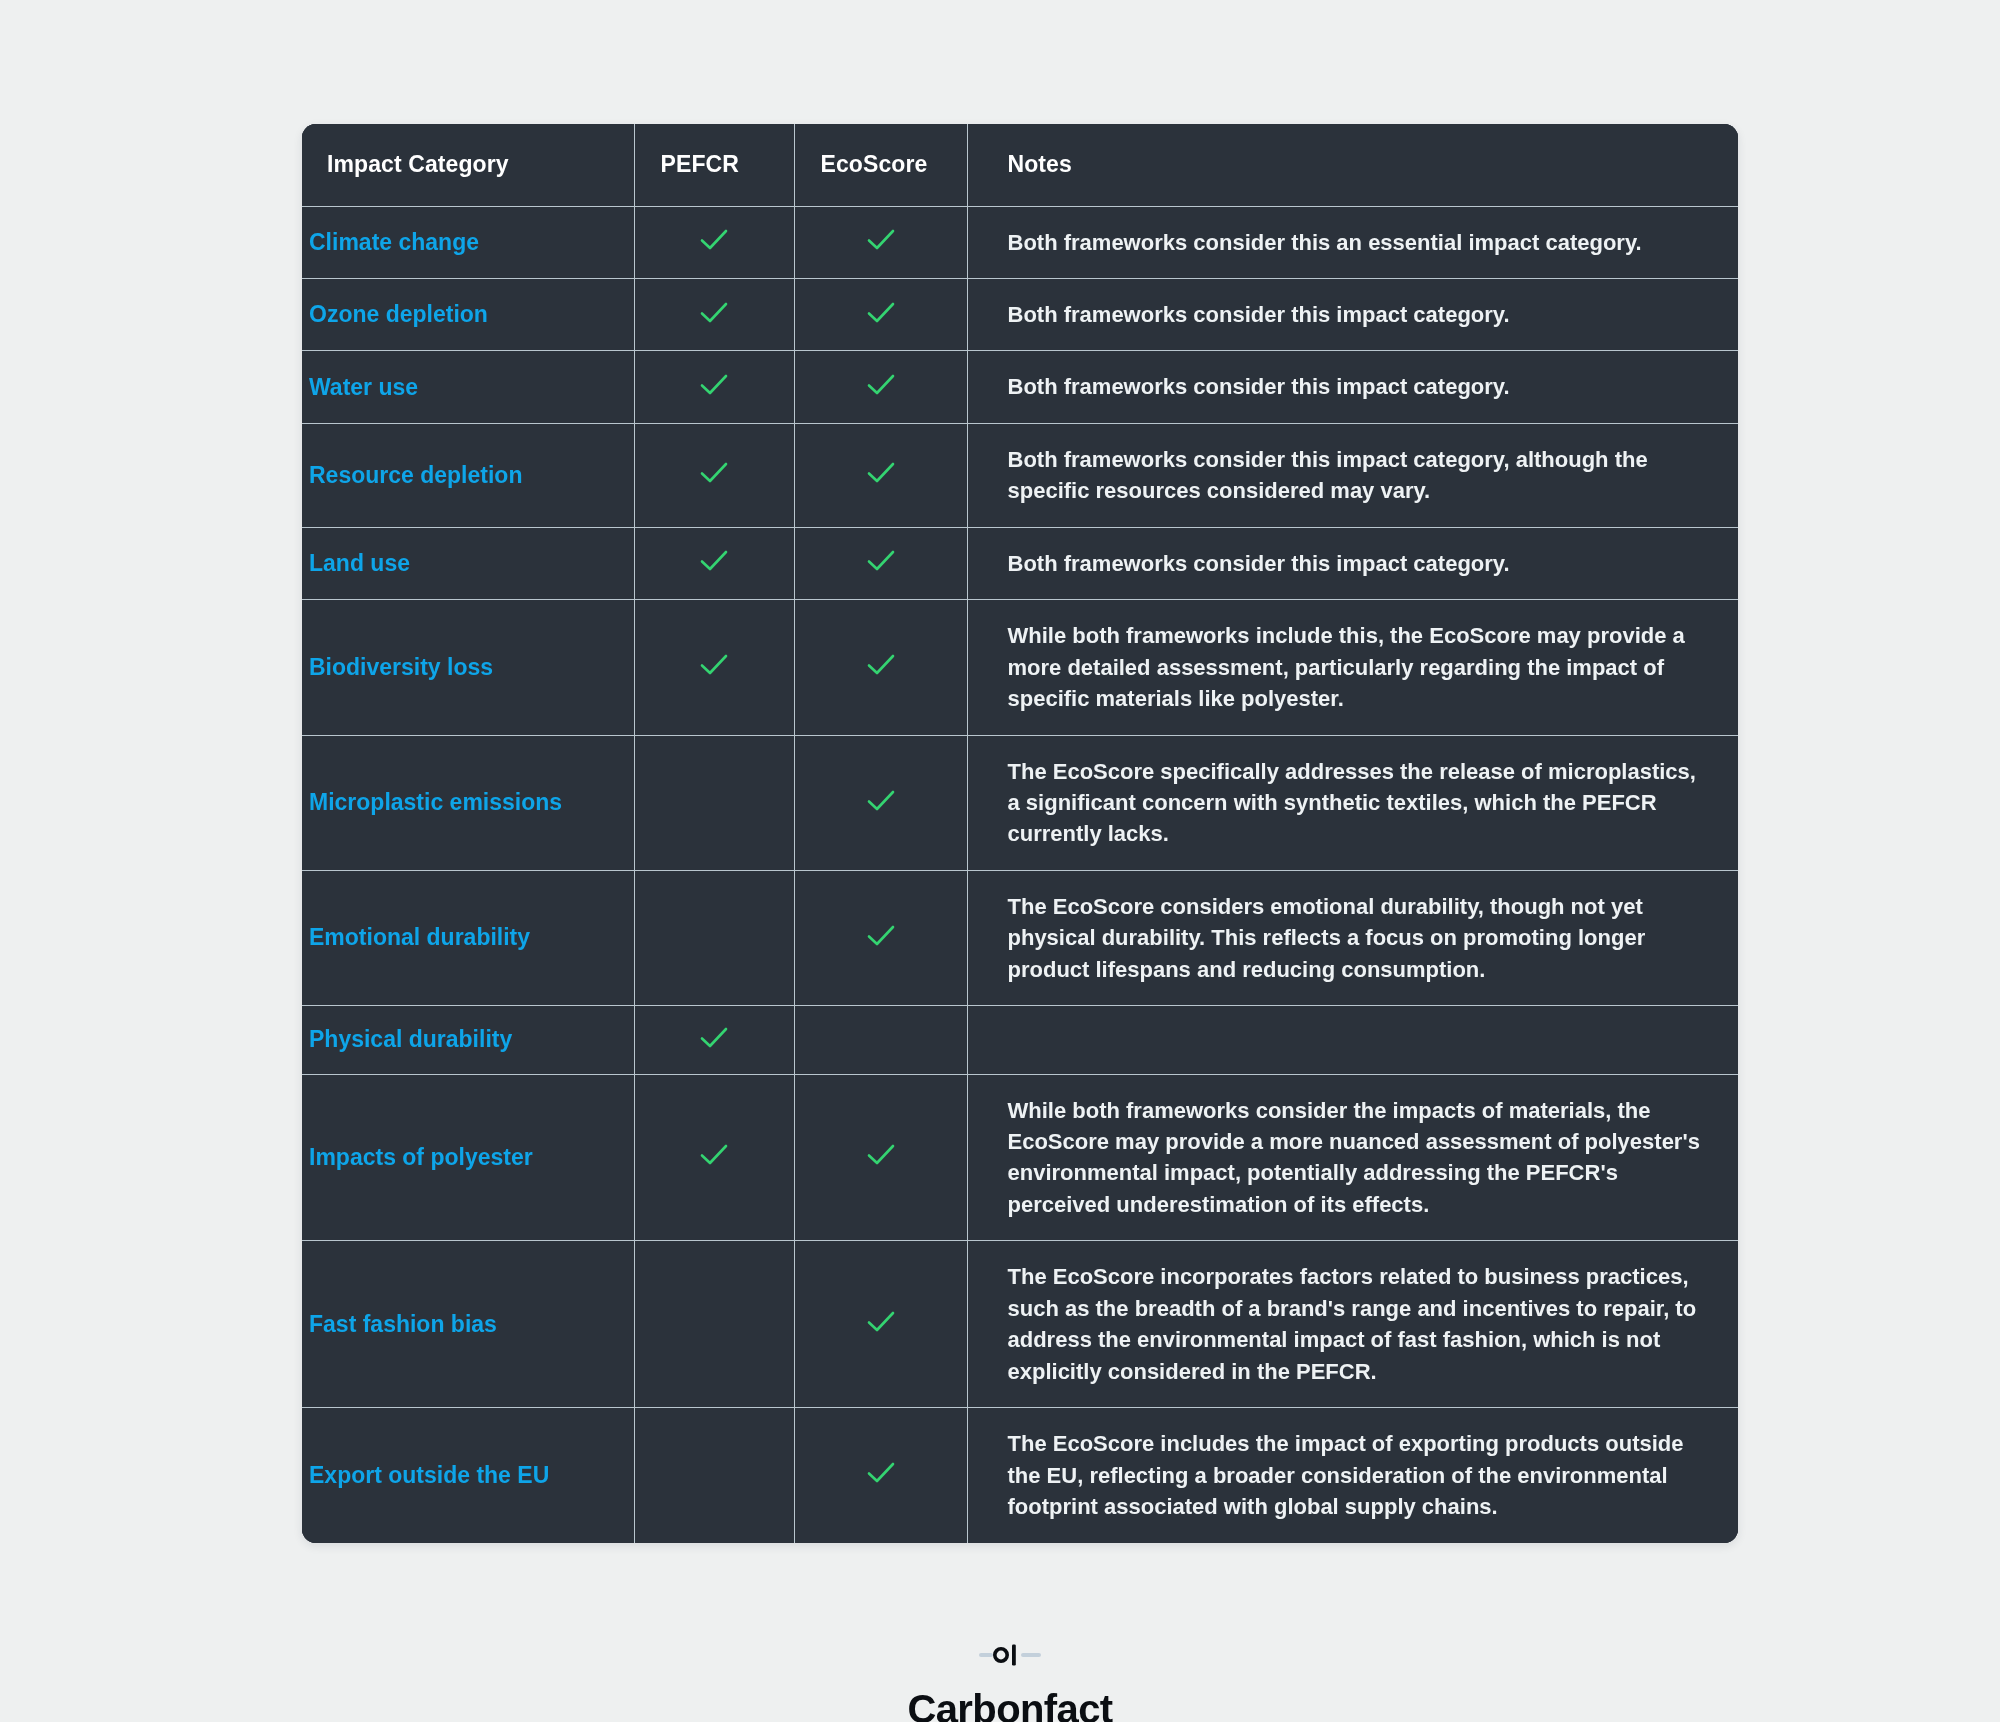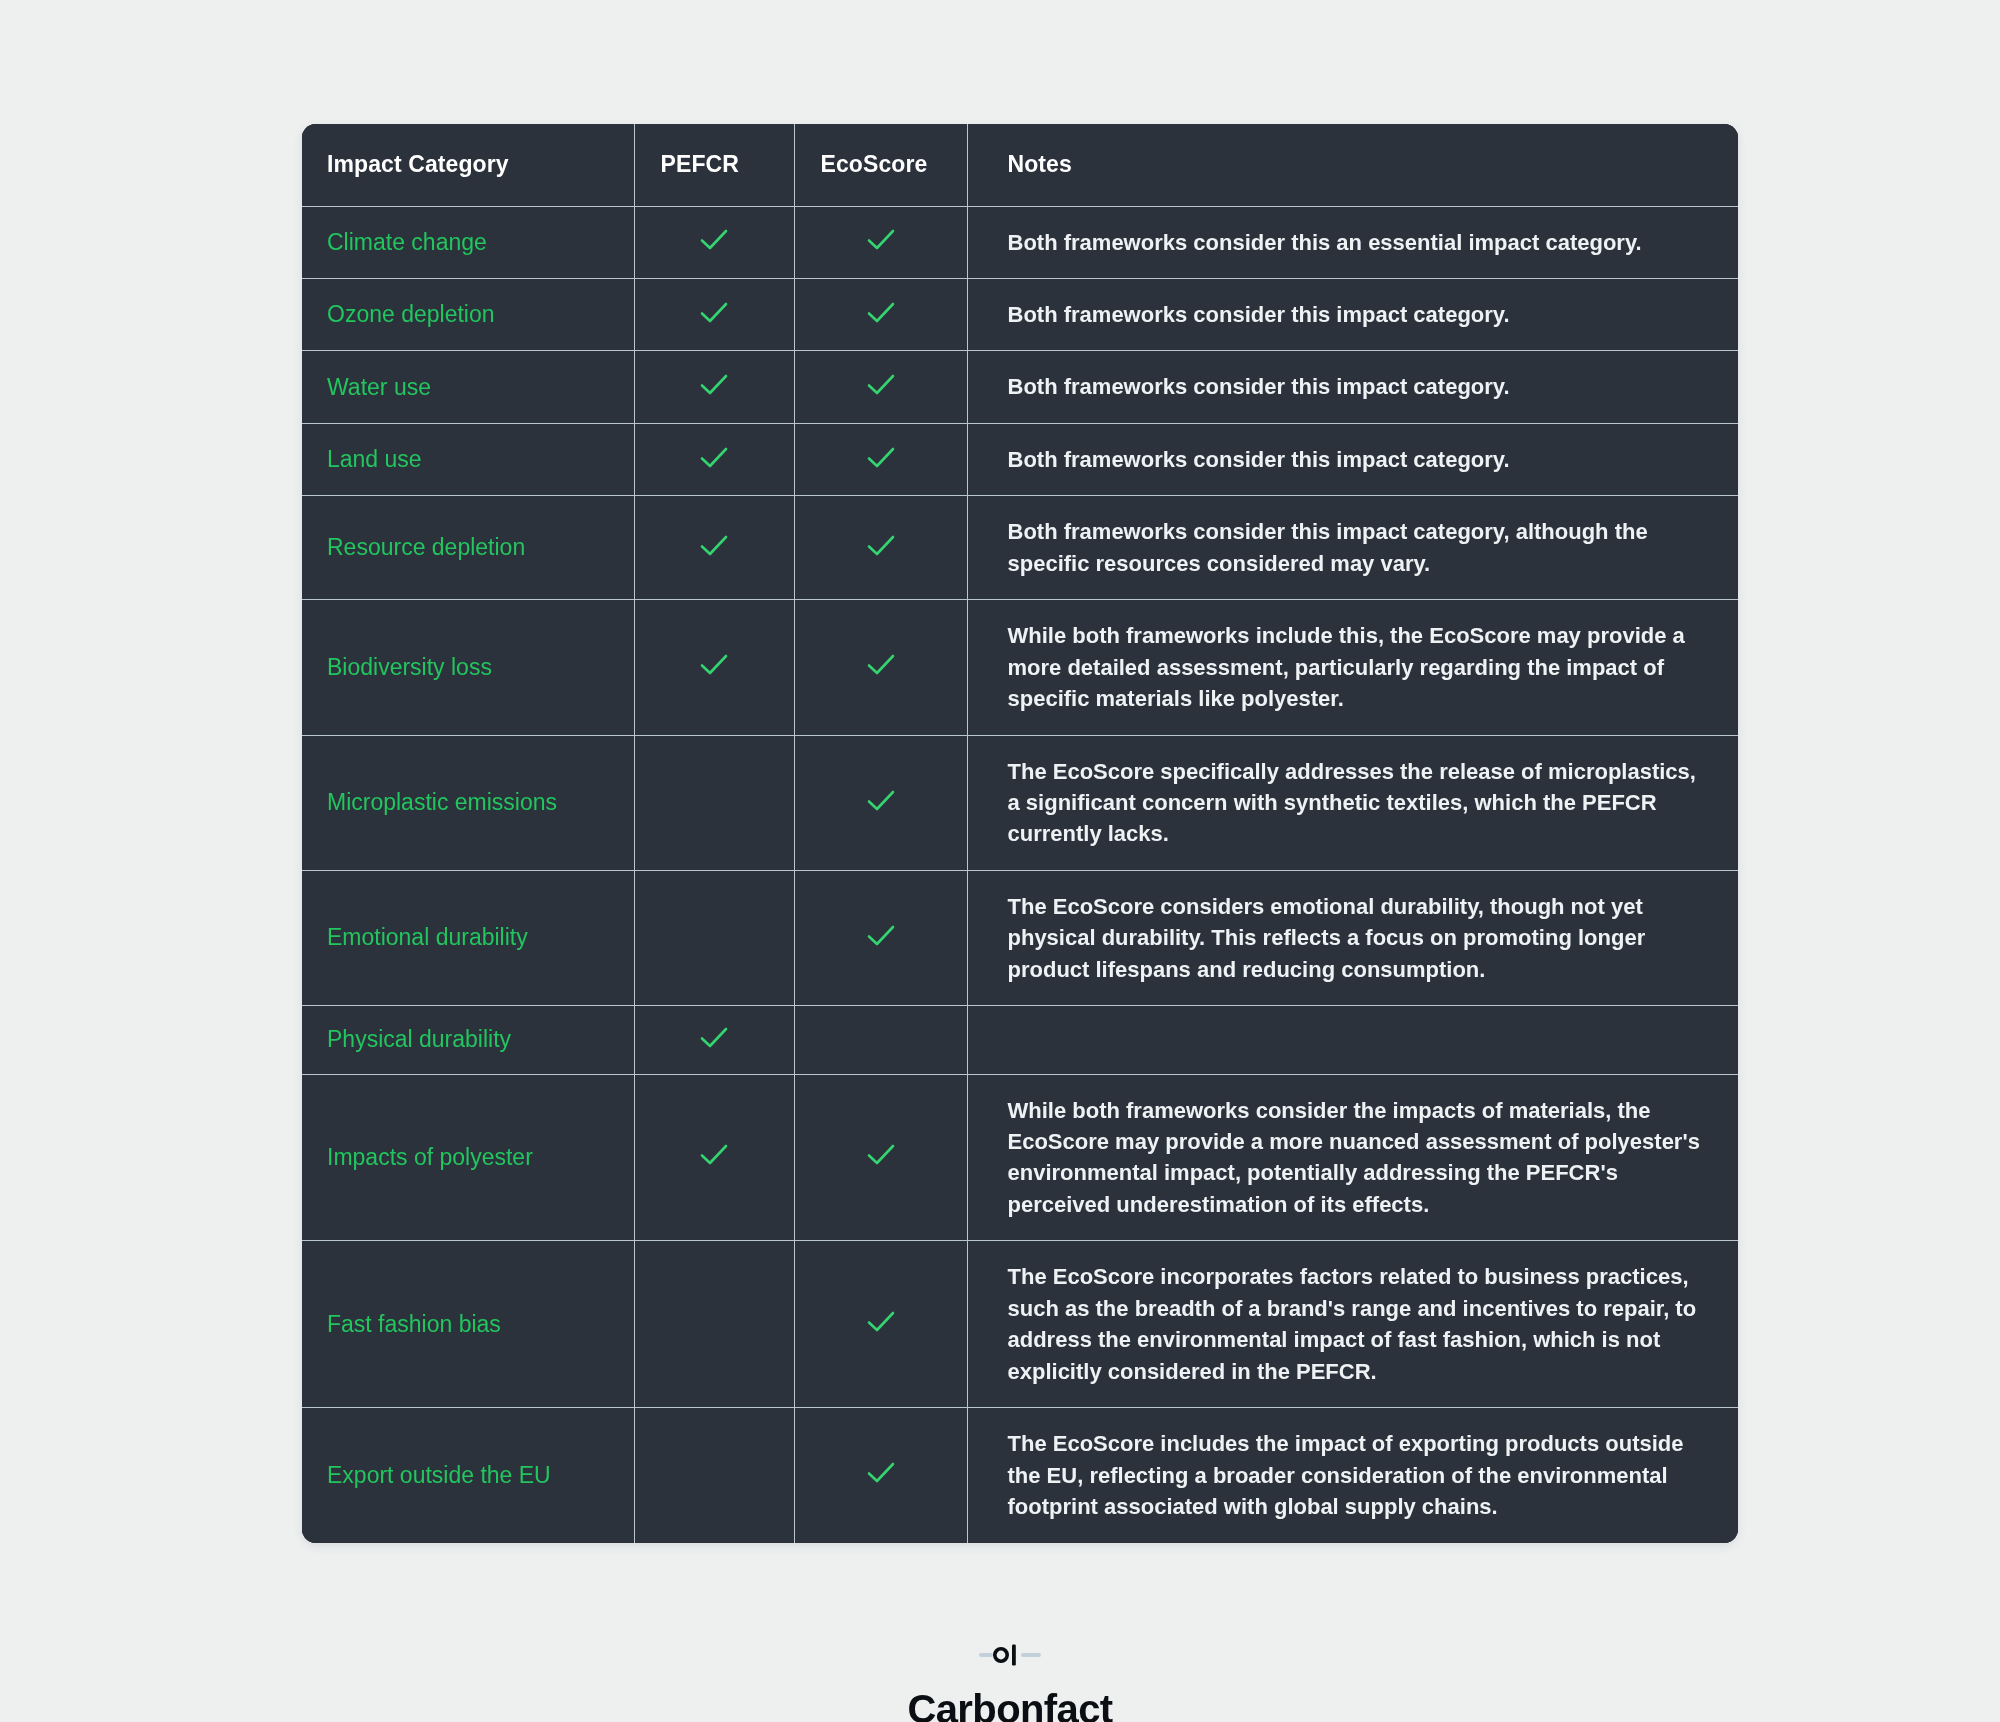--- a/index.html
+++ b/index.html
@@ -73,24 +73,24 @@
     text-align: left;
     letter-spacing: 0.1px;
     padding: 0 24px;
   }
   thead th.th-cat   { padding-left: 25px; }
   thead th.th-pefcr { padding-left: 26px; }
   thead th.th-eco   { padding-left: 26px; }
   thead th.th-notes { padding-left: 27px; }
 
   td.cat {
-    color: #22c55e;
+    color: #0ea5e9;
     font-size: 23px;
-    font-weight: 400;
-    padding: 18px 25px;
+    font-weight: 700;
+    padding: 18px 7px;
     line-height: 1.36;
   }
 
   td.mark {
     text-align: center;
     padding: 10px 0;
   }
 
   td.notes {
     color: #eef2f4;
@@ -178,38 +178,38 @@
             <td class="cat">Water use</td>
             <td class="mark"><span class="check"><svg viewBox="0 0 34 34" xmlns="http://www.w3.org/2000/svg" aria-hidden="true">
                   <path d="M5 17.5 L13 25 L29 8" fill="none" stroke="#34d471" stroke-width="2.6" stroke-linecap="round" stroke-linejoin="round"></path>
                 </svg></span></td>
             <td class="mark"><span class="check"><svg viewBox="0 0 34 34" xmlns="http://www.w3.org/2000/svg" aria-hidden="true">
                   <path d="M5 17.5 L13 25 L29 8" fill="none" stroke="#34d471" stroke-width="2.6" stroke-linecap="round" stroke-linejoin="round"></path>
                 </svg></span></td>
             <td class="notes">Both frameworks consider this impact category.</td>
           </tr>
           <tr>
+            <td class="cat">Resource depletion</td>
+            <td class="mark"><span class="check"><svg viewBox="0 0 34 34" xmlns="http://www.w3.org/2000/svg" aria-hidden="true">
+                  <path d="M5 17.5 L13 25 L29 8" fill="none" stroke="#34d471" stroke-width="2.6" stroke-linecap="round" stroke-linejoin="round"></path>
+                </svg></span></td>
+            <td class="mark"><span class="check"><svg viewBox="0 0 34 34" xmlns="http://www.w3.org/2000/svg" aria-hidden="true">
+                  <path d="M5 17.5 L13 25 L29 8" fill="none" stroke="#34d471" stroke-width="2.6" stroke-linecap="round" stroke-linejoin="round"></path>
+                </svg></span></td>
+            <td class="notes">Both frameworks consider this impact category, although the specific resources considered may vary.</td>
+          </tr>
+          <tr>
             <td class="cat">Land use</td>
             <td class="mark"><span class="check"><svg viewBox="0 0 34 34" xmlns="http://www.w3.org/2000/svg" aria-hidden="true">
                   <path d="M5 17.5 L13 25 L29 8" fill="none" stroke="#34d471" stroke-width="2.6" stroke-linecap="round" stroke-linejoin="round"></path>
                 </svg></span></td>
             <td class="mark"><span class="check"><svg viewBox="0 0 34 34" xmlns="http://www.w3.org/2000/svg" aria-hidden="true">
                   <path d="M5 17.5 L13 25 L29 8" fill="none" stroke="#34d471" stroke-width="2.6" stroke-linecap="round" stroke-linejoin="round"></path>
                 </svg></span></td>
             <td class="notes">Both frameworks consider this impact category.</td>
-          </tr>
-          <tr>
-            <td class="cat">Resource depletion</td>
-            <td class="mark"><span class="check"><svg viewBox="0 0 34 34" xmlns="http://www.w3.org/2000/svg" aria-hidden="true">
-                  <path d="M5 17.5 L13 25 L29 8" fill="none" stroke="#34d471" stroke-width="2.6" stroke-linecap="round" stroke-linejoin="round"></path>
-                </svg></span></td>
-            <td class="mark"><span class="check"><svg viewBox="0 0 34 34" xmlns="http://www.w3.org/2000/svg" aria-hidden="true">
-                  <path d="M5 17.5 L13 25 L29 8" fill="none" stroke="#34d471" stroke-width="2.6" stroke-linecap="round" stroke-linejoin="round"></path>
-                </svg></span></td>
-            <td class="notes">Both frameworks consider this impact category, although the specific resources considered may vary.</td>
           </tr>
           <tr>
             <td class="cat">Biodiversity loss</td>
             <td class="mark"><span class="check"><svg viewBox="0 0 34 34" xmlns="http://www.w3.org/2000/svg" aria-hidden="true">
                   <path d="M5 17.5 L13 25 L29 8" fill="none" stroke="#34d471" stroke-width="2.6" stroke-linecap="round" stroke-linejoin="round"></path>
                 </svg></span></td>
             <td class="mark"><span class="check"><svg viewBox="0 0 34 34" xmlns="http://www.w3.org/2000/svg" aria-hidden="true">
                   <path d="M5 17.5 L13 25 L29 8" fill="none" stroke="#34d471" stroke-width="2.6" stroke-linecap="round" stroke-linejoin="round"></path>
                 </svg></span></td>
             <td class="notes">While both frameworks include this, the EcoScore may provide a more detailed assessment, particularly regarding the impact of specific materials like polyester.</td>

